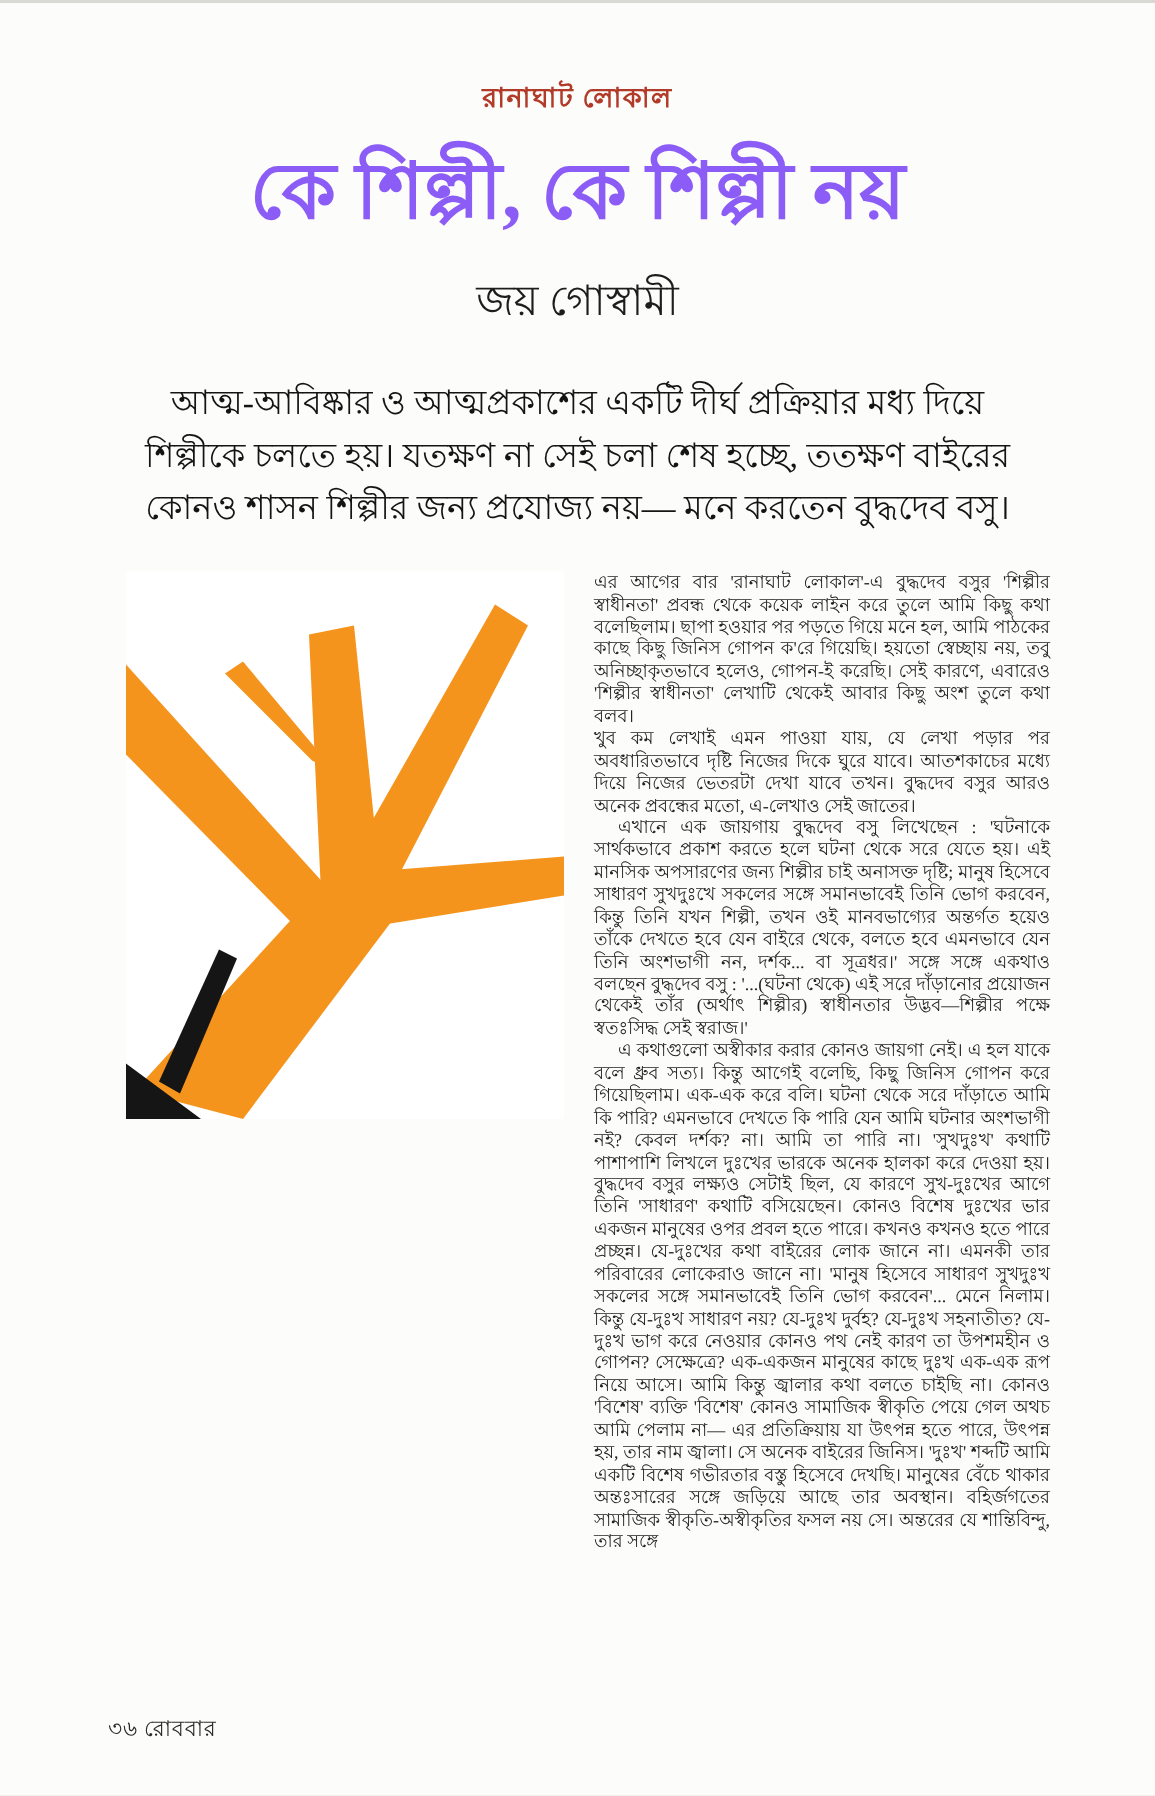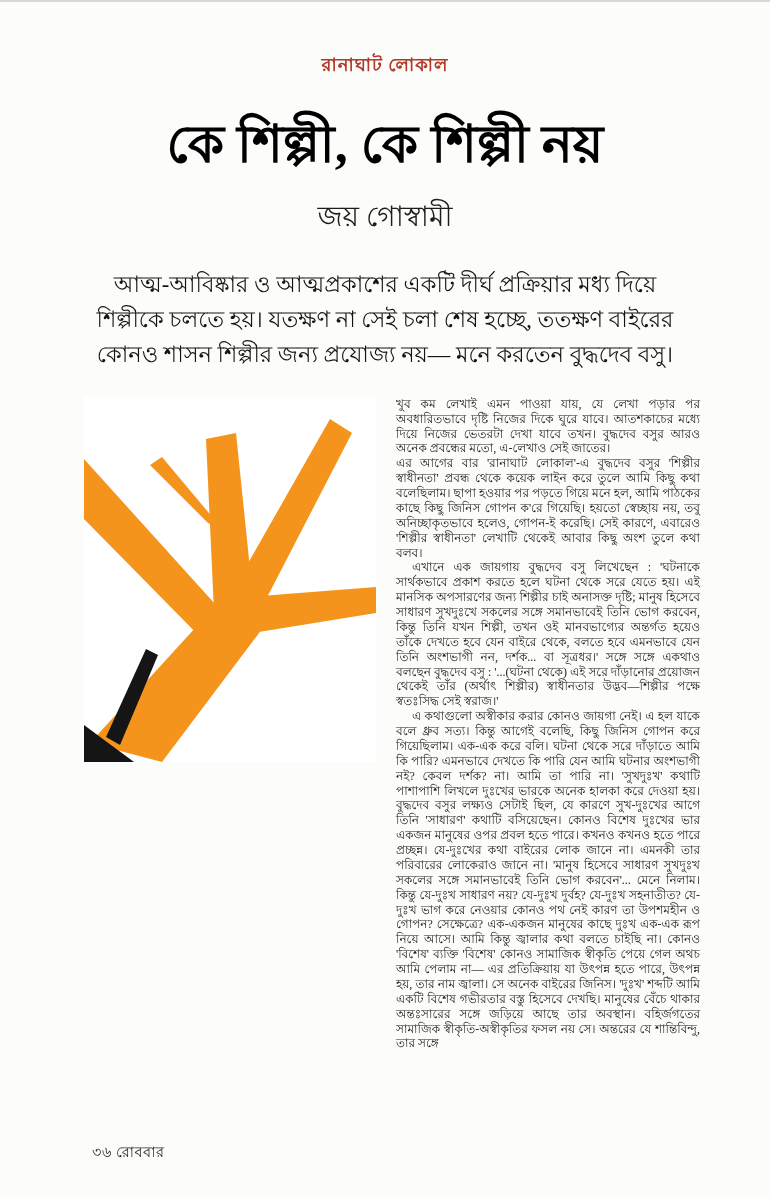--- a/index.html
+++ b/index.html
@@ -19,22 +19,22 @@
     padding-top: 49px;
     text-align: center;
   }
   .kicker {
     color: #b13a28;
     font-size: 18px;
     font-weight: bold;
     letter-spacing: 1px;
   }
   .title {
-    margin-top: 34px;
-    color: #000000;
+    margin-top: 18px;
+    color: #8b5cf6;
     font-size: 52px;
     line-height: 1.1;
     font-weight: bold;
     font-family: "Liberation Serif", serif;
   }
   .author {
     margin-top: 22px;
     font-size: 28px;
     color: #1d1d1d;
     text-align: center;
@@ -68,21 +68,21 @@
     flex: 1;
     font-size: 12px;
     line-height: 1.24;
     text-align: justify;
     color: #222222;
   }
   .right-col p { margin: 0; }
   .right-col p.indent { text-indent: 16px; }
   .page-footer {
     position: absolute;
-    left: 92px;
+    left: 72px;
     bottom: 32px;
     font-size: 14.5px;
     color: #2a2a2a;
     letter-spacing: 0.5px;
   }
 </style>
 </head>
 <body>
 
 <div class="page">
@@ -112,22 +112,22 @@
 
           <polygon points="124,126 140,134 78,60 66,68" fill="#f5941d"></polygon>
 
           <polygon points="0,328 50,365 0,365" fill="#151515"></polygon>
           <polygon points="62,252 74,258 36,348 22,340" fill="#151515"></polygon>
         </svg>
       </div>
     </div>
 
     <div class="right-col">
+      <p>এর আগের বার 'রানাঘাট লোকাল'-এ বুদ্ধদেব বসুর 'শিল্পীর স্বাধীনতা' প্রবন্ধ থেকে কয়েক লাইন করে তুলে আমি কিছু কথা বলেছিলাম। ছাপা হওয়ার পর পড়তে গিয়ে মনে হল, আমি পাঠকের কাছে কিছু জিনিস গোপন ক'রে গিয়েছি। হয়তো স্বেচ্ছায় নয়, তবু অনিচ্ছাকৃতভাবে হলেও, গোপন-ই করেছি। সেই কারণে, এবারেও 'শিল্পীর স্বাধীনতা' লেখাটি থেকেই আবার কিছু অংশ তুলে কথা বলব।</p>
       <p>খুব কম লেখাই এমন পাওয়া যায়, যে লেখা পড়ার পর অবধারিতভাবে দৃষ্টি নিজের দিকে ঘুরে যাবে। আতশকাচের মধ্যে দিয়ে নিজের ভেতরটা দেখা যাবে তখন। বুদ্ধদেব বসুর আরও অনেক প্রবন্ধের মতো, এ-লেখাও সেই জাতের।</p>
-      <p>এর আগের বার 'রানাঘাট লোকাল'-এ বুদ্ধদেব বসুর 'শিল্পীর স্বাধীনতা' প্রবন্ধ থেকে কয়েক লাইন করে তুলে আমি কিছু কথা বলেছিলাম। ছাপা হওয়ার পর পড়তে গিয়ে মনে হল, আমি পাঠকের কাছে কিছু জিনিস গোপন ক'রে গিয়েছি। হয়তো স্বেচ্ছায় নয়, তবু অনিচ্ছাকৃতভাবে হলেও, গোপন-ই করেছি। সেই কারণে, এবারেও 'শিল্পীর স্বাধীনতা' লেখাটি থেকেই আবার কিছু অংশ তুলে কথা বলব।</p>
       <p class="indent">এখানে এক জায়গায় বুদ্ধদেব বসু লিখেছেন : 'ঘটনাকে সার্থকভাবে প্রকাশ করতে হলে ঘটনা থেকে সরে যেতে হয়। এই মানসিক অপসারণের জন্য শিল্পীর চাই অনাসক্ত দৃষ্টি; মানুষ হিসেবে সাধারণ সুখদুঃখে সকলের সঙ্গে সমানভাবেই তিনি ভোগ করবেন, কিন্তু তিনি যখন শিল্পী, তখন ওই মানবভাগ্যের অন্তর্গত হয়েও তাঁকে দেখতে হবে যেন বাইরে থেকে, বলতে হবে এমনভাবে যেন তিনি অংশভাগী নন, দর্শক... বা সূত্রধর।' সঙ্গে সঙ্গে একথাও বলছেন বুদ্ধদেব বসু : '...(ঘটনা থেকে) এই সরে দাঁড়ানোর প্রয়োজন থেকেই তাঁর (অর্থাৎ শিল্পীর) স্বাধীনতার উদ্ভব—শিল্পীর পক্ষে স্বতঃসিদ্ধ সেই স্বরাজ।'</p>
       <p class="indent">এ কথাগুলো অস্বীকার করার কোনও জায়গা নেই। এ হল যাকে বলে ধ্রুব সত্য। কিন্তু আগেই বলেছি, কিছু জিনিস গোপন করে গিয়েছিলাম। এক-এক করে বলি। ঘটনা থেকে সরে দাঁড়াতে আমি কি পারি? এমনভাবে দেখতে কি পারি যেন আমি ঘটনার অংশভাগী নই? কেবল দর্শক? না। আমি তা পারি না। 'সুখদুঃখ' কথাটি পাশাপাশি লিখলে দুঃখের ভারকে অনেক হালকা করে দেওয়া হয়। বুদ্ধদেব বসুর লক্ষ্যও সেটাই ছিল, যে কারণে সুখ-দুঃখের আগে তিনি 'সাধারণ' কথাটি বসিয়েছেন। কোনও বিশেষ দুঃখের ভার একজন মানুষের ওপর প্রবল হতে পারে। কখনও কখনও হতে পারে প্রচ্ছন্ন। যে-দুঃখের কথা বাইরের লোক জানে না। এমনকী তার পরিবারের লোকেরাও জানে না। 'মানুষ হিসেবে সাধারণ সুখদুঃখ সকলের সঙ্গে সমানভাবেই তিনি ভোগ করবেন'... মেনে নিলাম। কিন্তু যে-দুঃখ সাধারণ নয়? যে-দুঃখ দুর্বহ? যে-দুঃখ সহনাতীত? যে-দুঃখ ভাগ করে নেওয়ার কোনও পথ নেই কারণ তা উপশমহীন ও গোপন? সেক্ষেত্রে? এক-একজন মানুষের কাছে দুঃখ এক-এক রূপ নিয়ে আসে। আমি কিন্তু জ্বালার কথা বলতে চাইছি না। কোনও 'বিশেষ' ব্যক্তি 'বিশেষ' কোনও সামাজিক স্বীকৃতি পেয়ে গেল অথচ আমি পেলাম না— এর প্রতিক্রিয়ায় যা উৎপন্ন হতে পারে, উৎপন্ন হয়, তার নাম জ্বালা। সে অনেক বাইরের জিনিস। 'দুঃখ' শব্দটি আমি একটি বিশেষ গভীরতার বস্তু হিসেবে দেখছি। মানুষের বেঁচে থাকার অন্তঃসারের সঙ্গে জড়িয়ে আছে তার অবস্থান। বহির্জগতের সামাজিক স্বীকৃতি-অস্বীকৃতির ফসল নয় সে। অন্তরের যে শান্তিবিন্দু, তার সঙ্গে</p>
     </div>
 
   </div>
 
   <div class="page-footer">৩৬ রোববার</div>
 
 </div>
 

